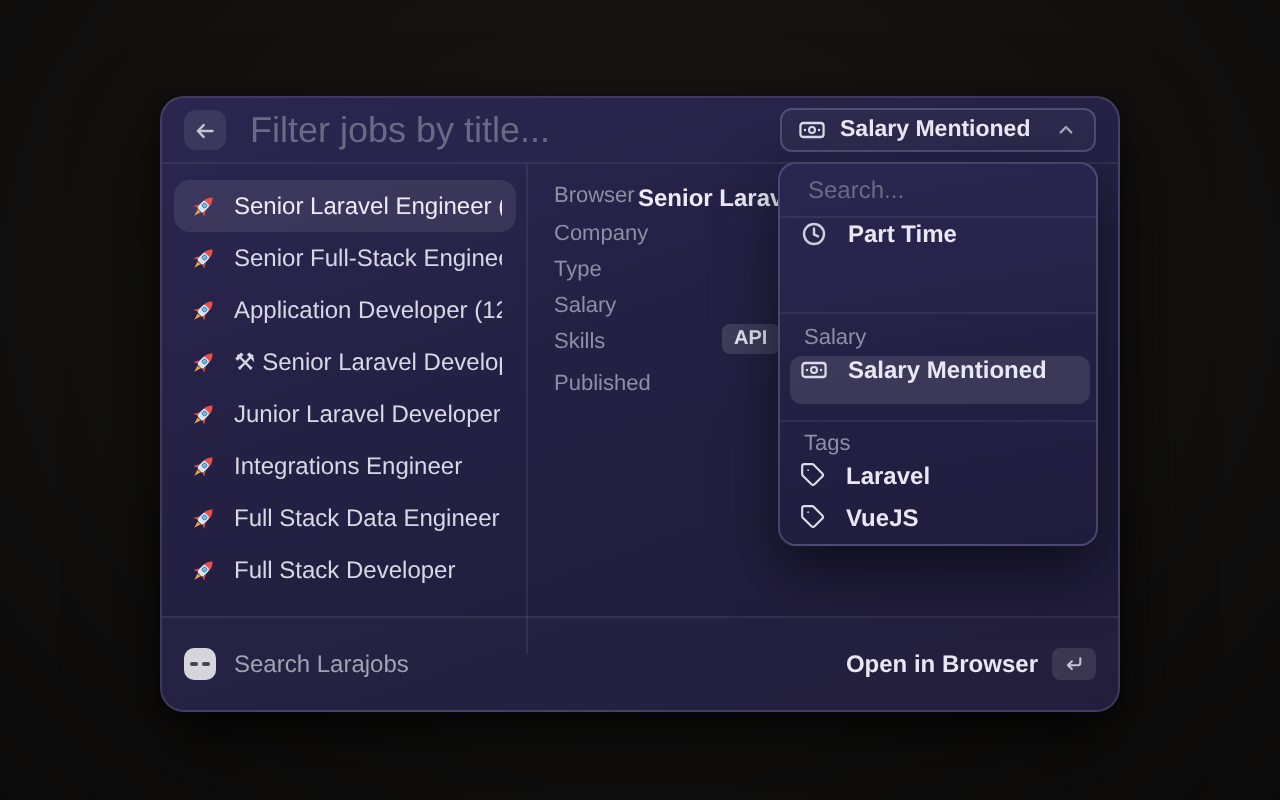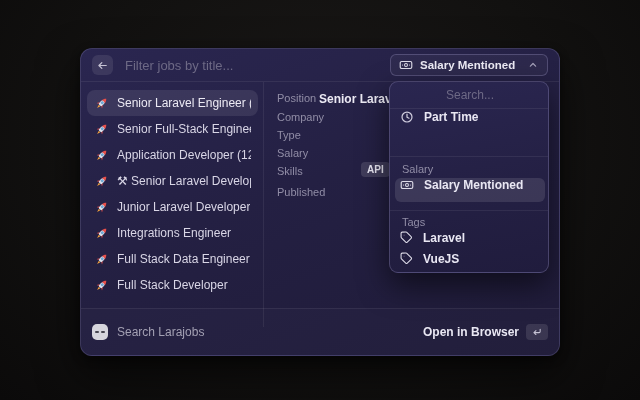--- a/index.html
+++ b/index.html
@@ -21,21 +21,21 @@
     height:32px;display:flex;align-items:center;gap:10px;
     padding:0 11px;border-bottom:1px solid rgba(255,255,255,.07);
   }
   .back-btn{
     width:21px;height:20px;border-radius:6px;flex:0 0 auto;
     background:rgba(255,255,255,.09);display:flex;align-items:center;justify-content:center;
     cursor:pointer;
   }
   .filter-input{
     flex:1;background:transparent;border:none;outline:none;
-    font-family:"Liberation Sans",sans-serif;font-size:13px;color:#e9e7f3;min-width:0;
+    font-family:"Liberation Sans",sans-serif;font-size:18px;color:#e9e7f3;min-width:0;
   }
   .filter-input::placeholder{color:#6d6985;}
   .dd-btn{
     flex:0 0 auto;width:158px;height:22px;box-sizing:border-box;
     display:flex;align-items:center;gap:7px;padding:0 8px;
     border:1px solid rgba(175,170,220,.28);border-radius:6px;
     background:rgba(255,255,255,.04);cursor:pointer;
   }
   .dd-btn-label{font-size:11.5px;font-weight:bold;color:#eceaf4;white-space:nowrap;}
   .dd-btn .chev{margin-left:auto;}
@@ -67,21 +67,21 @@
   
   .dropdown{
     position:absolute;left:308px;top:32px;width:160px;height:192px;z-index:5;
     box-sizing:border-box;border-radius:9px;
     background:linear-gradient(170deg,#2a2650 0%,#242044 55%,#201c3d 100%);
     border:1px solid rgba(175,170,220,.28);
     box-shadow:0 12px 30px rgba(0,0,0,.55);
   }
   .dd-search{
     position:absolute;left:12px;top:5px;width:130px;background:transparent;border:none;outline:none;
-    font-family:"Liberation Sans",sans-serif;font-size:12px;color:#e9e7f3;margin-left:42px;
+    font-family:"Liberation Sans",sans-serif;font-size:12px;color:#e9e7f3;
   }
   .dd-search::placeholder{color:#6d6985;}
   .dd-divider{position:absolute;left:0;width:100%;height:1px;background:rgba(255,255,255,.07);}
   .dd-row{
     position:absolute;left:10px;width:140px;height:22px;
     display:flex;align-items:flex-start;gap:10px;cursor:pointer;
   }
   .dd-row-label{font-size:12px;font-weight:bold;color:#e9e7f3;white-space:nowrap;}
   .dd-row.selected{
     left:5px;width:150px;height:24px;border-radius:6px;
@@ -216,21 +216,21 @@
       </div>
       <div class="job-row">
         <svg class="ic" width="15" height="15">
             <use href="#i-rocket"></use>
           </svg>
         <span class="job-title">Full Stack Developer</span>
       </div>
     </div>
 
     <div class="detail-panel">
-      <span class="meta-label" style="top:10px">Position</span>
+      <span class="meta-label" style="top:10px">Browser</span>
       <span class="meta-value">Senior Laravel Eng</span>
       <span class="meta-label" style="top:29px">Company</span>
       <span class="meta-label" style="top:47px">Type</span>
       <span class="meta-label" style="top:65px">Salary</span>
       <span class="meta-label" style="top:83px">Skills</span>
       <span class="skill-badge">API</span>
       <span class="meta-label" style="top:104px">Published</span>
     </div>
   </div>
 

